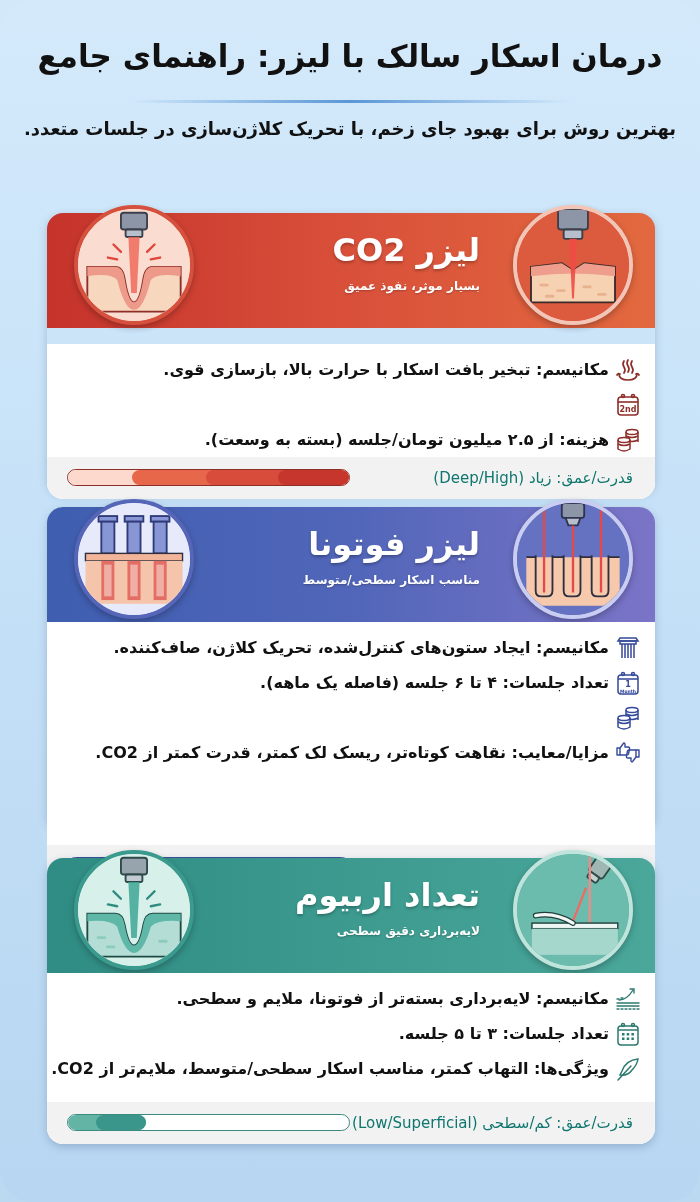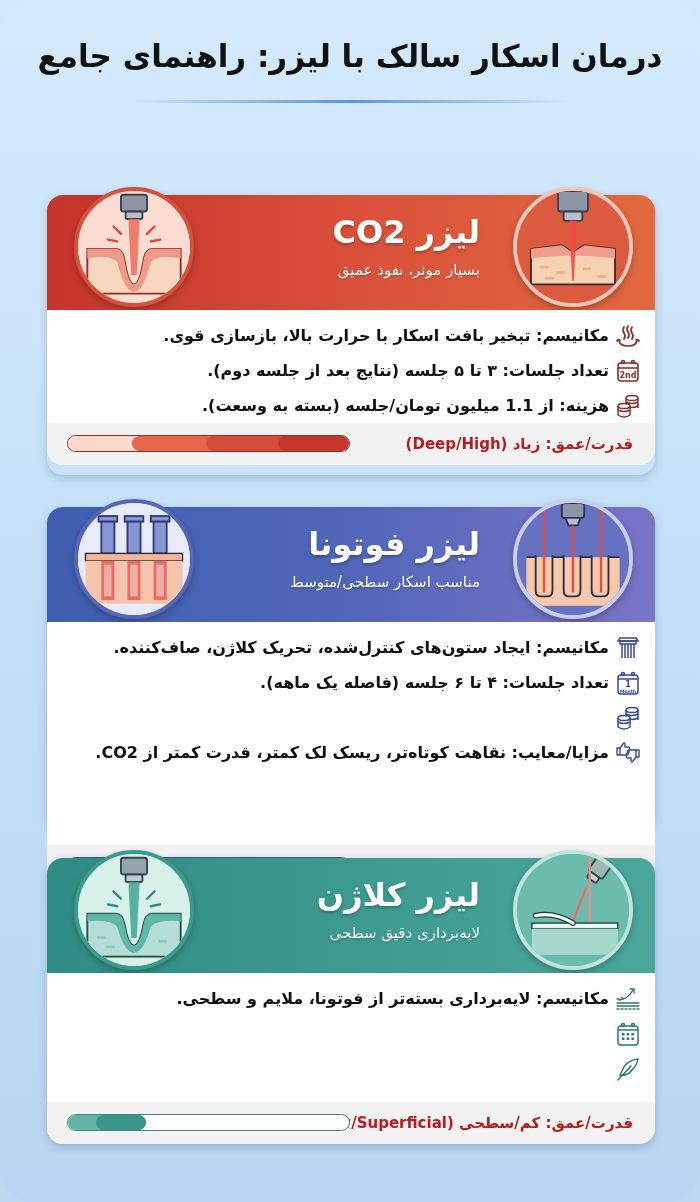--- a/index.html
+++ b/index.html
@@ -43,21 +43,21 @@
       background: #fff; border-radius: 0 0 16px 16px;
     }
     .card-name {
       position: absolute; top: 18px; right: 175px;
       font-size: 32px; font-weight: bold; color: #fff;
       text-shadow: 0 2px 3px rgba(0,0,0,0.25);
       white-space: nowrap;
     }
     .card-tag {
       position: absolute; top: 66px; right: 175px;
-      font-size: 15px; font-weight: normal; color: #fff;
+      font-size: 12px; font-weight: bold; color: #fff;
       text-shadow: 0 1px 2px rgba(0,0,0,0.25);
       white-space: nowrap;
     }
     .badge {
       position: absolute; width: 120px; height: 120px; border-radius: 50%;
       top: -8px; overflow: hidden;
       box-shadow: 0 3px 6px rgba(0,0,0,0.25);
     }
     .badge svg { width: 100%; height: 100%; display: block; }
     .badge-right { right: 22px; }
@@ -70,38 +70,39 @@
     }
     .row-icon { width: 26px; height: 26px; flex: 0 0 26px; margin-left: 6px; text-align: center; }
     .row-icon svg { width: 26px; height: 26px; display: block; }
     .meter {
       position: absolute; left: 0; right: 0; bottom: 0; height: 42px;
       background: #f2f2f3; border-radius: 0 0 16px 16px;
       display: flex; align-items: center; justify-content: flex-start;
       padding-right: 22px;
     }
     .meter-label {
-      font-size: 15px; font-weight: bold; color: #b91c1c; white-space: nowrap;
+      font-size: 15px; font-weight: normal; color: #0f766e; white-space: nowrap;
     }
     .meter-track {
       position: absolute; left: 20px; width: 283px; height: 17px; top: 12px;
       border-radius: 9px; background: #fff; overflow: hidden;
       direction: ltr;
     }
     .meter-seg { position: absolute; top: 0; height: 100%; border-radius: 9px; }
   </style>
 </head>
 <body>
 
 <div class="page-frame">
 
   <div class="title">درمان اسکار سالک با لیزر: راهنمای جامع</div>
   <div class="title-rule"></div>
-
-  <div class="card" style="top:195px; height:280px;">
+  <div class="subtitle">بهترین روش برای بهبود جای زخم، با تحریک کلاژن‌سازی در جلسات متعدد.</div>
+
+  <div class="card" style="top:213px; height:280px;">
     <div class="card-head" style="background: linear-gradient(90deg, #c5332b 0%, #d9503a 50%, #e2693f 100%);"></div>
 
     <div class="card-name">لیزر CO2</div>
     <div class="card-tag">بسیار موثر، نفوذ عمیق</div>
 
     <div class="badge badge-right" style="border:4px solid #f3c5b6; background:#d9533c;">
       <svg viewBox="0 0 120 120">
         <circle cx="60" cy="60" r="60" fill="#dc5a3e"></circle>
         <rect x="44" y="0" width="32" height="22" rx="3" fill="#8d96a6" stroke="#3b3f4a" stroke-width="2"></rect>
         <rect x="50" y="22" width="20" height="10" rx="2" fill="#b7bfcc" stroke="#3b3f4a" stroke-width="2"></rect>
@@ -128,21 +129,21 @@
           <line x1="38" y1="38" x2="46" y2="46"></line>
             <line x1="82" y1="38" x2="74" y2="46"></line>
           <line x1="32" y1="52" x2="42" y2="54"></line>
             <line x1="88" y1="52" x2="78" y2="54"></line>
         </g>
         <path d="M10 62 L40 62 Q48 62 50 75 Q54 100 60 100 Q66 100 70 75 Q72 62 80 62 L110 62 L110 110 L10 110 Z" fill="#f7d8bf" stroke="#8e2e28" stroke-width="2"></path>
         <path d="M10 62 L40 62 Q48 62 50 75 Q54 100 60 100 Q66 100 70 75 Q72 62 80 62 L110 62 L110 72 Q85 68 78 76 Q70 108 60 108 Q50 108 42 76 Q35 68 10 72 Z" fill="#ee9a8a"></path>
       </svg>
     </div>
 
-    <div class="card-body" style="height:155px;">
+    <div class="card-body" style="height:155px;margin-top:16px;">
       <div class="rows">
         <div class="row">
           <span class="row-icon">
             <svg viewBox="0 0 26 26">
                 <g fill="none" stroke="#8e2e28" stroke-width="1.7" stroke-linecap="round">
               <path d="M9 4 q-2 3 0 6 q2 3 0 6"></path>
                   <path d="M13 3 q-2 3 0 6 q2 3 0 6"></path>
                   <path d="M17 4 q-2 3 0 6 q2 3 0 6"></path>
               <path d="M4 17 q0 6 9 6 q9 0 9 -6"></path>
                   <path d="M2 18 q1 -2 3 -1"></path>
@@ -157,36 +158,35 @@
             <svg viewBox="0 0 26 26">
                 <g fill="none" stroke="#8e2e28" stroke-width="1.6">
               <rect x="3" y="5" width="20" height="18" rx="3"></rect>
                   <line x1="3" y1="10" x2="23" y2="10"></line>
               <circle cx="8" cy="4" r="1.5"></circle>
                   <circle cx="18" cy="4" r="1.5"></circle>
                 </g>
               <text x="13" y="20" text-anchor="middle" font-size="8" font-weight="bold" fill="#8e2e28" font-family="DejaVu Sans, sans-serif">2nd</text>
             </svg>
           </span>
-          <span>تعداد جلسات: ۳ تا ۵ جلسه (نتایج بعد از جلسه دوم).</span>
         </div>
         <div class="row">
           <span class="row-icon">
             <svg viewBox="0 0 26 26">
                 <g fill="none" stroke="#8e2e28" stroke-width="1.5">
               <ellipse cx="17" cy="5" rx="6" ry="2.5"></ellipse>
                   <path d="M11 5 v10 M23 5 v10"></path>
                   <path d="M11 9 q6 3 12 0 M11 13 q6 3 12 0"></path>
               <ellipse cx="9" cy="13" rx="6" ry="2.5" fill="#fff"></ellipse>
                   <path d="M3 13 v9 q6 4 12 0 v-9"></path>
                   <path d="M3 17 q6 3 12 0"></path>
             </g>
               </svg>
           </span>
-          <span>هزینه: از 1.1 میلیون تومان/جلسه (بسته به وسعت).</span>
+          <span>هزینه: از ۲.۵ میلیون تومان/جلسه (بسته به وسعت).</span>
         </div>
       </div>
       <div class="meter">
         <span class="meter-label">قدرت/عمق: زیاد (Deep/High)</span>
         <div class="meter-track" style="border:1.5px solid #8e2e28;">
           <div class="meter-seg" style="left:0; width:100%; background:#fdd8cc;"></div>
           <div class="meter-seg" style="left:64px; width:217px; background:#e6674a;"></div>
           <div class="meter-seg" style="left:138px; width:143px; background:#d84c3c;"></div>
           <div class="meter-seg" style="left:210px; width:71px; background:#c7362d;"></div>
         </div>
@@ -309,21 +309,21 @@
           <div class="meter-seg" style="left:0; width:190px; background:#6275c9;"></div>
           <div class="meter-seg" style="left:96px; width:94px; background:#3f57ab;"></div>
         </div>
       </div>
     </div>
   </div>
 
   <div class="card" style="top:858px; height:286px;">
     <div class="card-head" style="background: linear-gradient(90deg, #2f8c84 0%, #3c9a8f 50%, #4aa79a 100%);"></div>
 
-    <div class="card-name">لیزر کلاژن</div>
+    <div class="card-name">تعداد اربیوم</div>
     <div class="card-tag">لایه‌برداری دقیق سطحی</div>
 
     <div class="badge badge-right" style="border:4px solid #bfe4dc; background:#5db3a6;">
       <svg viewBox="0 0 120 120">
         <circle cx="60" cy="60" r="60" fill="#6cbcae"></circle>
         <g transform="rotate(35 84 20)">
           <rect x="76" y="-4" width="18" height="26" rx="3" fill="#9fb6b3" stroke="#2e4a48" stroke-width="2"></rect>
           <rect x="79" y="22" width="12" height="7" rx="2" fill="#c4d2d0" stroke="#2e4a48" stroke-width="2"></rect>
         </g>
         <line x1="78" y1="0" x2="78" y2="74" stroke="#ef8a86" stroke-width="2.5"></line>
@@ -386,30 +386,32 @@
               <g fill="#2d7a70">
                 <rect x="7" y="12" width="2.5" height="2.5"></rect>
                   <rect x="11.7" y="12" width="2.5" height="2.5"></rect>
                   <rect x="16.4" y="12" width="2.5" height="2.5"></rect>
                 <rect x="7" y="16.5" width="2.5" height="2.5"></rect>
                   <rect x="11.7" y="16.5" width="2.5" height="2.5"></rect>
                   <rect x="16.4" y="16.5" width="2.5" height="2.5"></rect>
               </g>
             </svg>
           </span>
+          <span>تعداد جلسات: ۳ تا ۵ جلسه.</span>
         </div>
         <div class="row">
           <span class="row-icon">
             <svg viewBox="0 0 26 26">
                 <g fill="none" stroke="#2d7a70" stroke-width="1.5" stroke-linecap="round">
               <path d="M23 3 q-12 1 -16 12 l-2 4 q8 1 12 -5 q5 -5 6 -11 z"></path>
                   <path d="M3 24 l13 -14"></path>
             </g>
               </svg>
           </span>
+          <span>ویژگی‌ها: التهاب کمتر، مناسب اسکار سطحی/متوسط، ملایم‌تر از CO2.</span>
         </div>
       </div>
       <div class="meter">
         <span class="meter-label">قدرت/عمق: کم/سطحی (Low/Superficial)</span>
         <div class="meter-track" style="border:1.5px solid #3b8a80;">
           <div class="meter-seg" style="left:0; width:78px; background:#64b4a6;"></div>
           <div class="meter-seg" style="left:28px; width:50px; background:#3a968a;"></div>
         </div>
       </div>
     </div>

